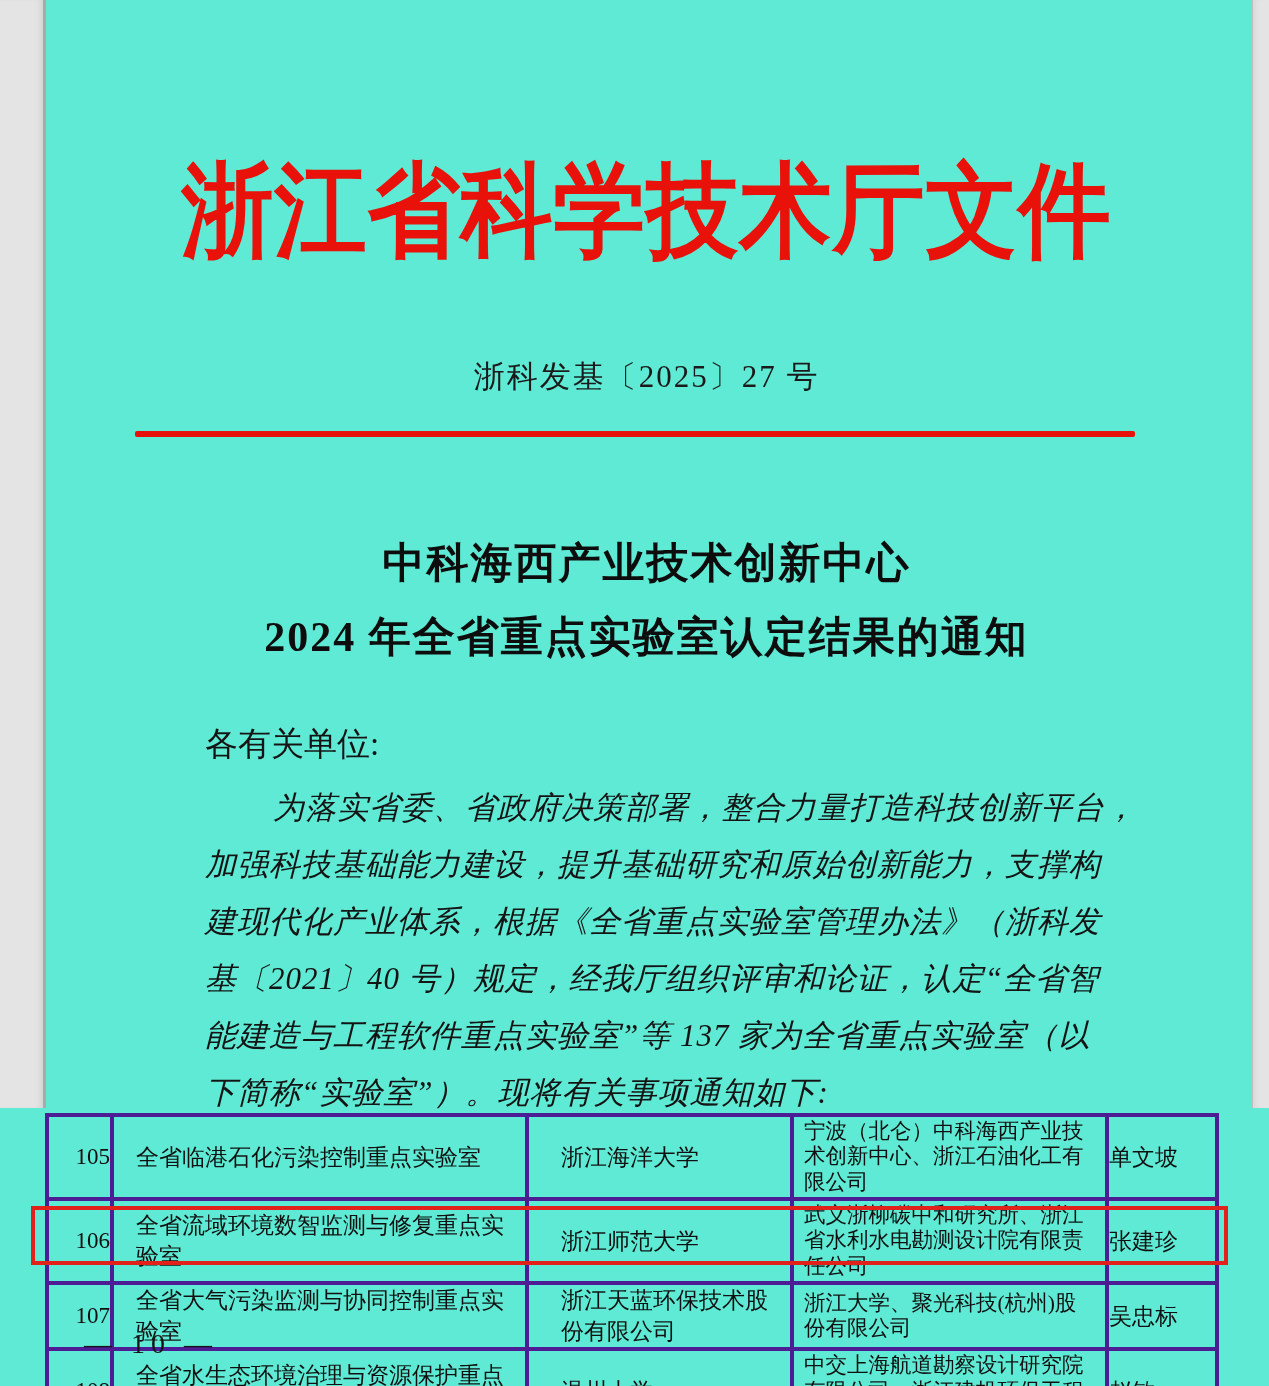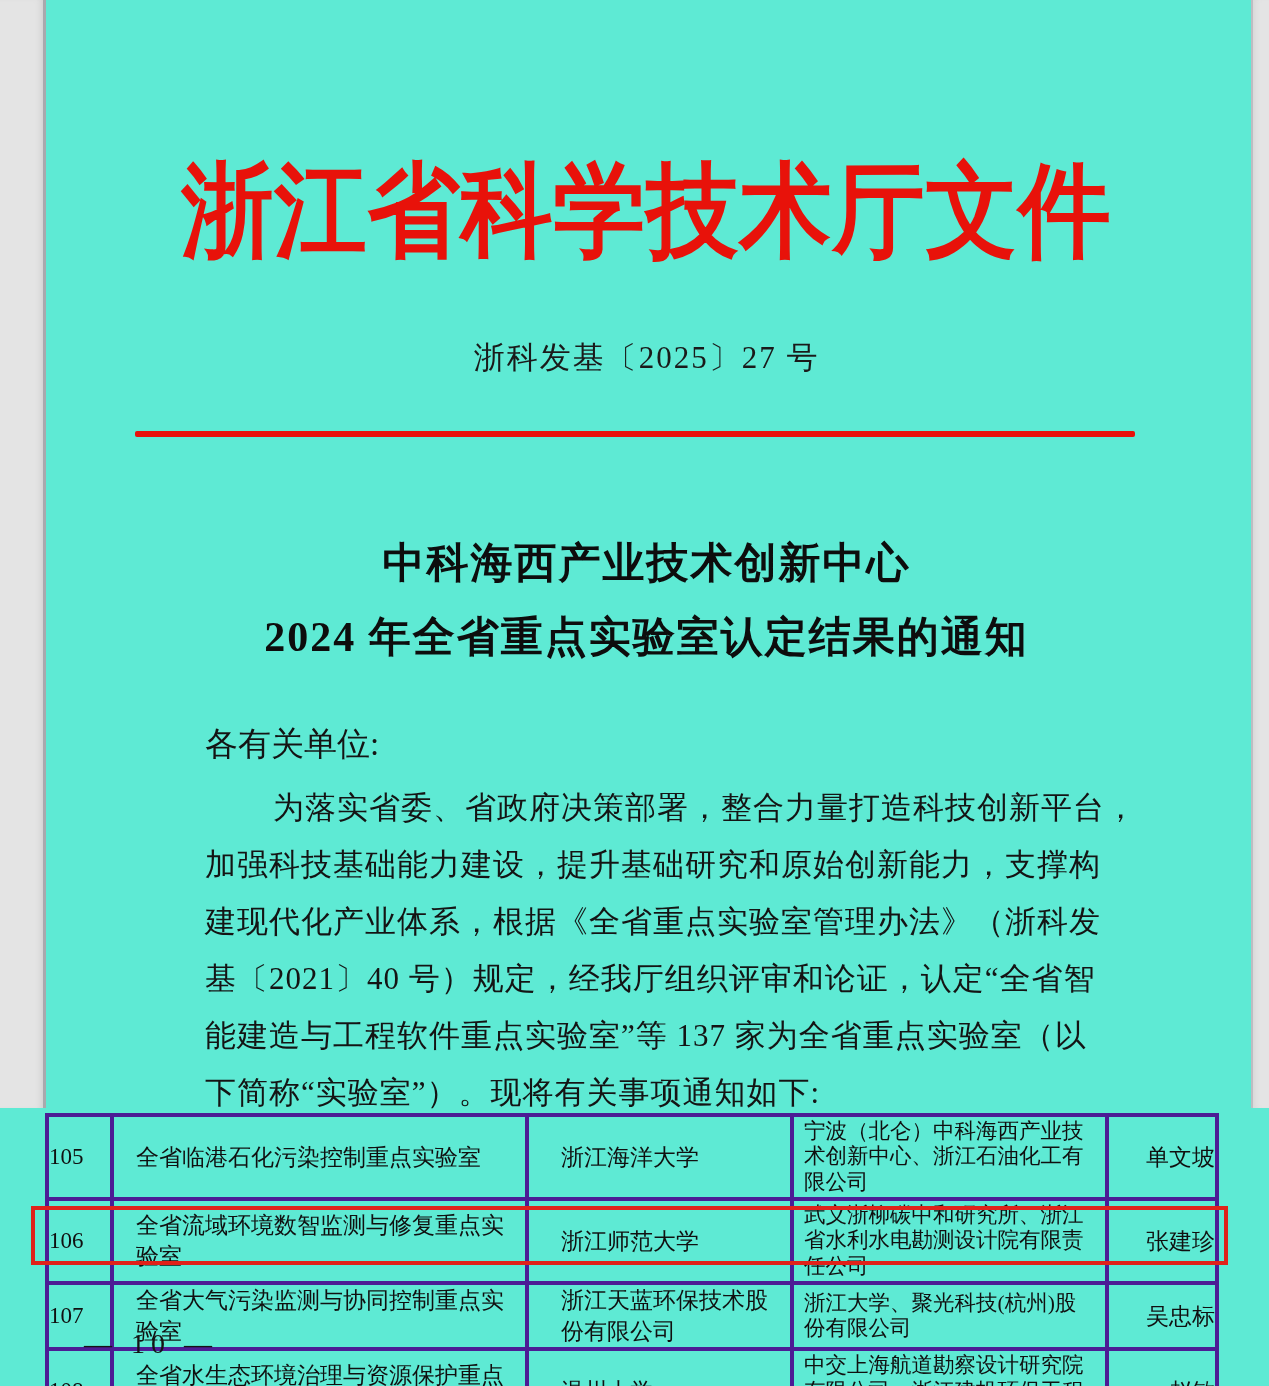--- a/index.html
+++ b/index.html
@@ -41,21 +41,21 @@
     font-weight: 700;
     letter-spacing: 1px;
     color: #e8120a;
     white-space: nowrap;
     transform: scaleY(1.12);
     transform-origin: top center;
   }
   .doc-number {
     position: absolute;
     left: 43px; right: 19px;
-    top: 337px;
+    top: 356px;
     text-align: center;
     font-size: 31px;
     color: #1a1a1a;
     letter-spacing: 2px;
   }
   .red-rule {
     position: absolute;
     left: 135px;
     top: 431px;
     width: 1000px;
@@ -83,44 +83,45 @@
   }
   .body-par {
     position: absolute;
     left: 205px;
     width: 905px;
     top: 779px;
     font-size: 31px;
     line-height: 57px;
     color: #141414;
     letter-spacing: 1px;
+    font-style: italic;
   }
   .body-par .line { white-space: nowrap; }
   .body-par .line.indent { text-indent: 68px; }
   
   .tbl {
     position: absolute;
     left: 45px;
     top: 1113px;
     width: 1170px;
     border-collapse: collapse;
     table-layout: fixed;
     font-size: 23px;
     color: #101010;
   }
   .tbl td {
     border: 4px solid #4c1d95;
     padding: 0;
     overflow: hidden;
   }
-  .tbl .c-no   { text-align: left; }
+  .tbl .c-no   { text-align: right; }
   .tbl .c-lab  { padding-left: 22px; }
   .tbl .c-org  { padding-left: 32px; }
   .tbl .c-par  { padding: 2px 10px; font-size: 21.5px; line-height: 1.18; }
-  .tbl .c-dir  { text-align: right; }
+  .tbl .c-dir  { text-align: left; }
   .r-105 { height: 52px; }
   .r-106 { height: 52px; }
   .r-107 { height: 46px; }
   .r-108 { height: 50px; }
   .highlight-box {
     position: absolute;
     left: 31px;
     top: 1206px;
     width: 1197px;
     height: 59px;

